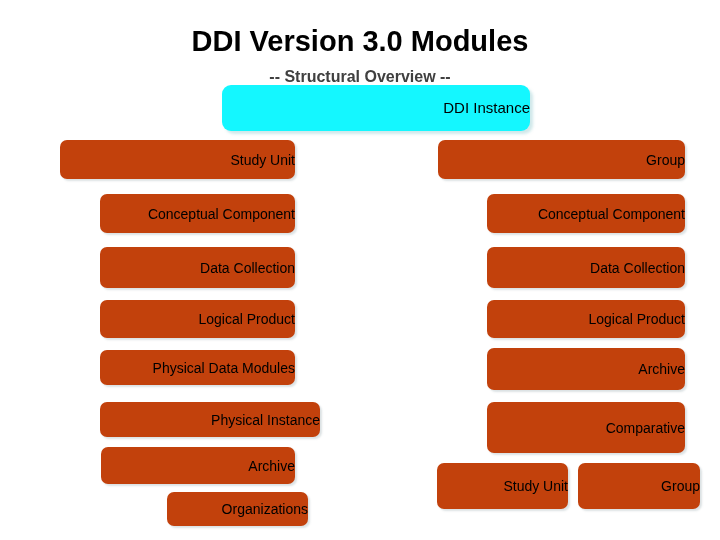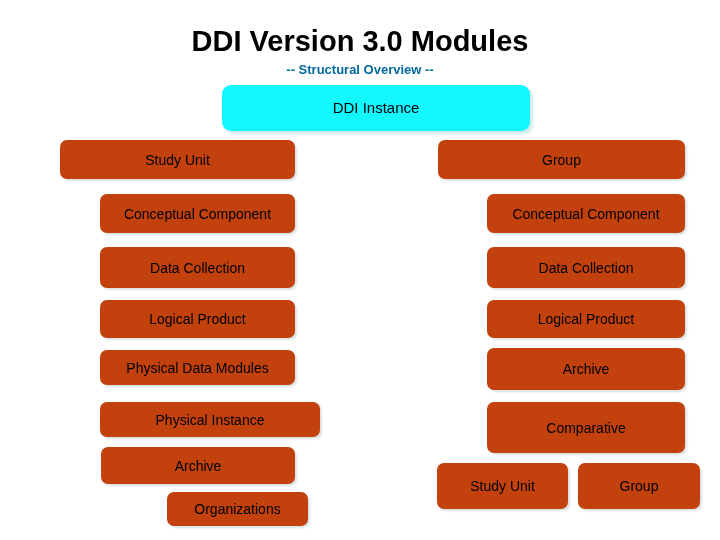--- a/index.html
+++ b/index.html
@@ -31,35 +31,35 @@
   }
   .title-main {
     font-size: 29px;
     font-weight: bold;
     color: #000000;
     line-height: 34px;
     letter-spacing: 0px;
     white-space: nowrap;
   }
   .title-sub {
-    font-size: 13px;
+    font-size: 16px;
     font-weight: bold;
-    color: #0369a1;
+    color: #404040;
     line-height: 24px;
-    margin-top: 0;
+    margin-top: 7px;
     white-space: nowrap;
   }
   
   .box {
     position: absolute;
     box-sizing: border-box;
     border-radius: 7px;
     display: flex;
     align-items: center;
-    justify-content: center;
+    justify-content: flex-end;
     color: #000000;
     font-size: 14px;
     font-weight: normal;
     line-height: 16px;
     white-space: nowrap;
     box-shadow: 2px 2px 2px rgba(140, 160, 165, 0.30);
   }
   .box.light {
     background: #c2410c;
   }

